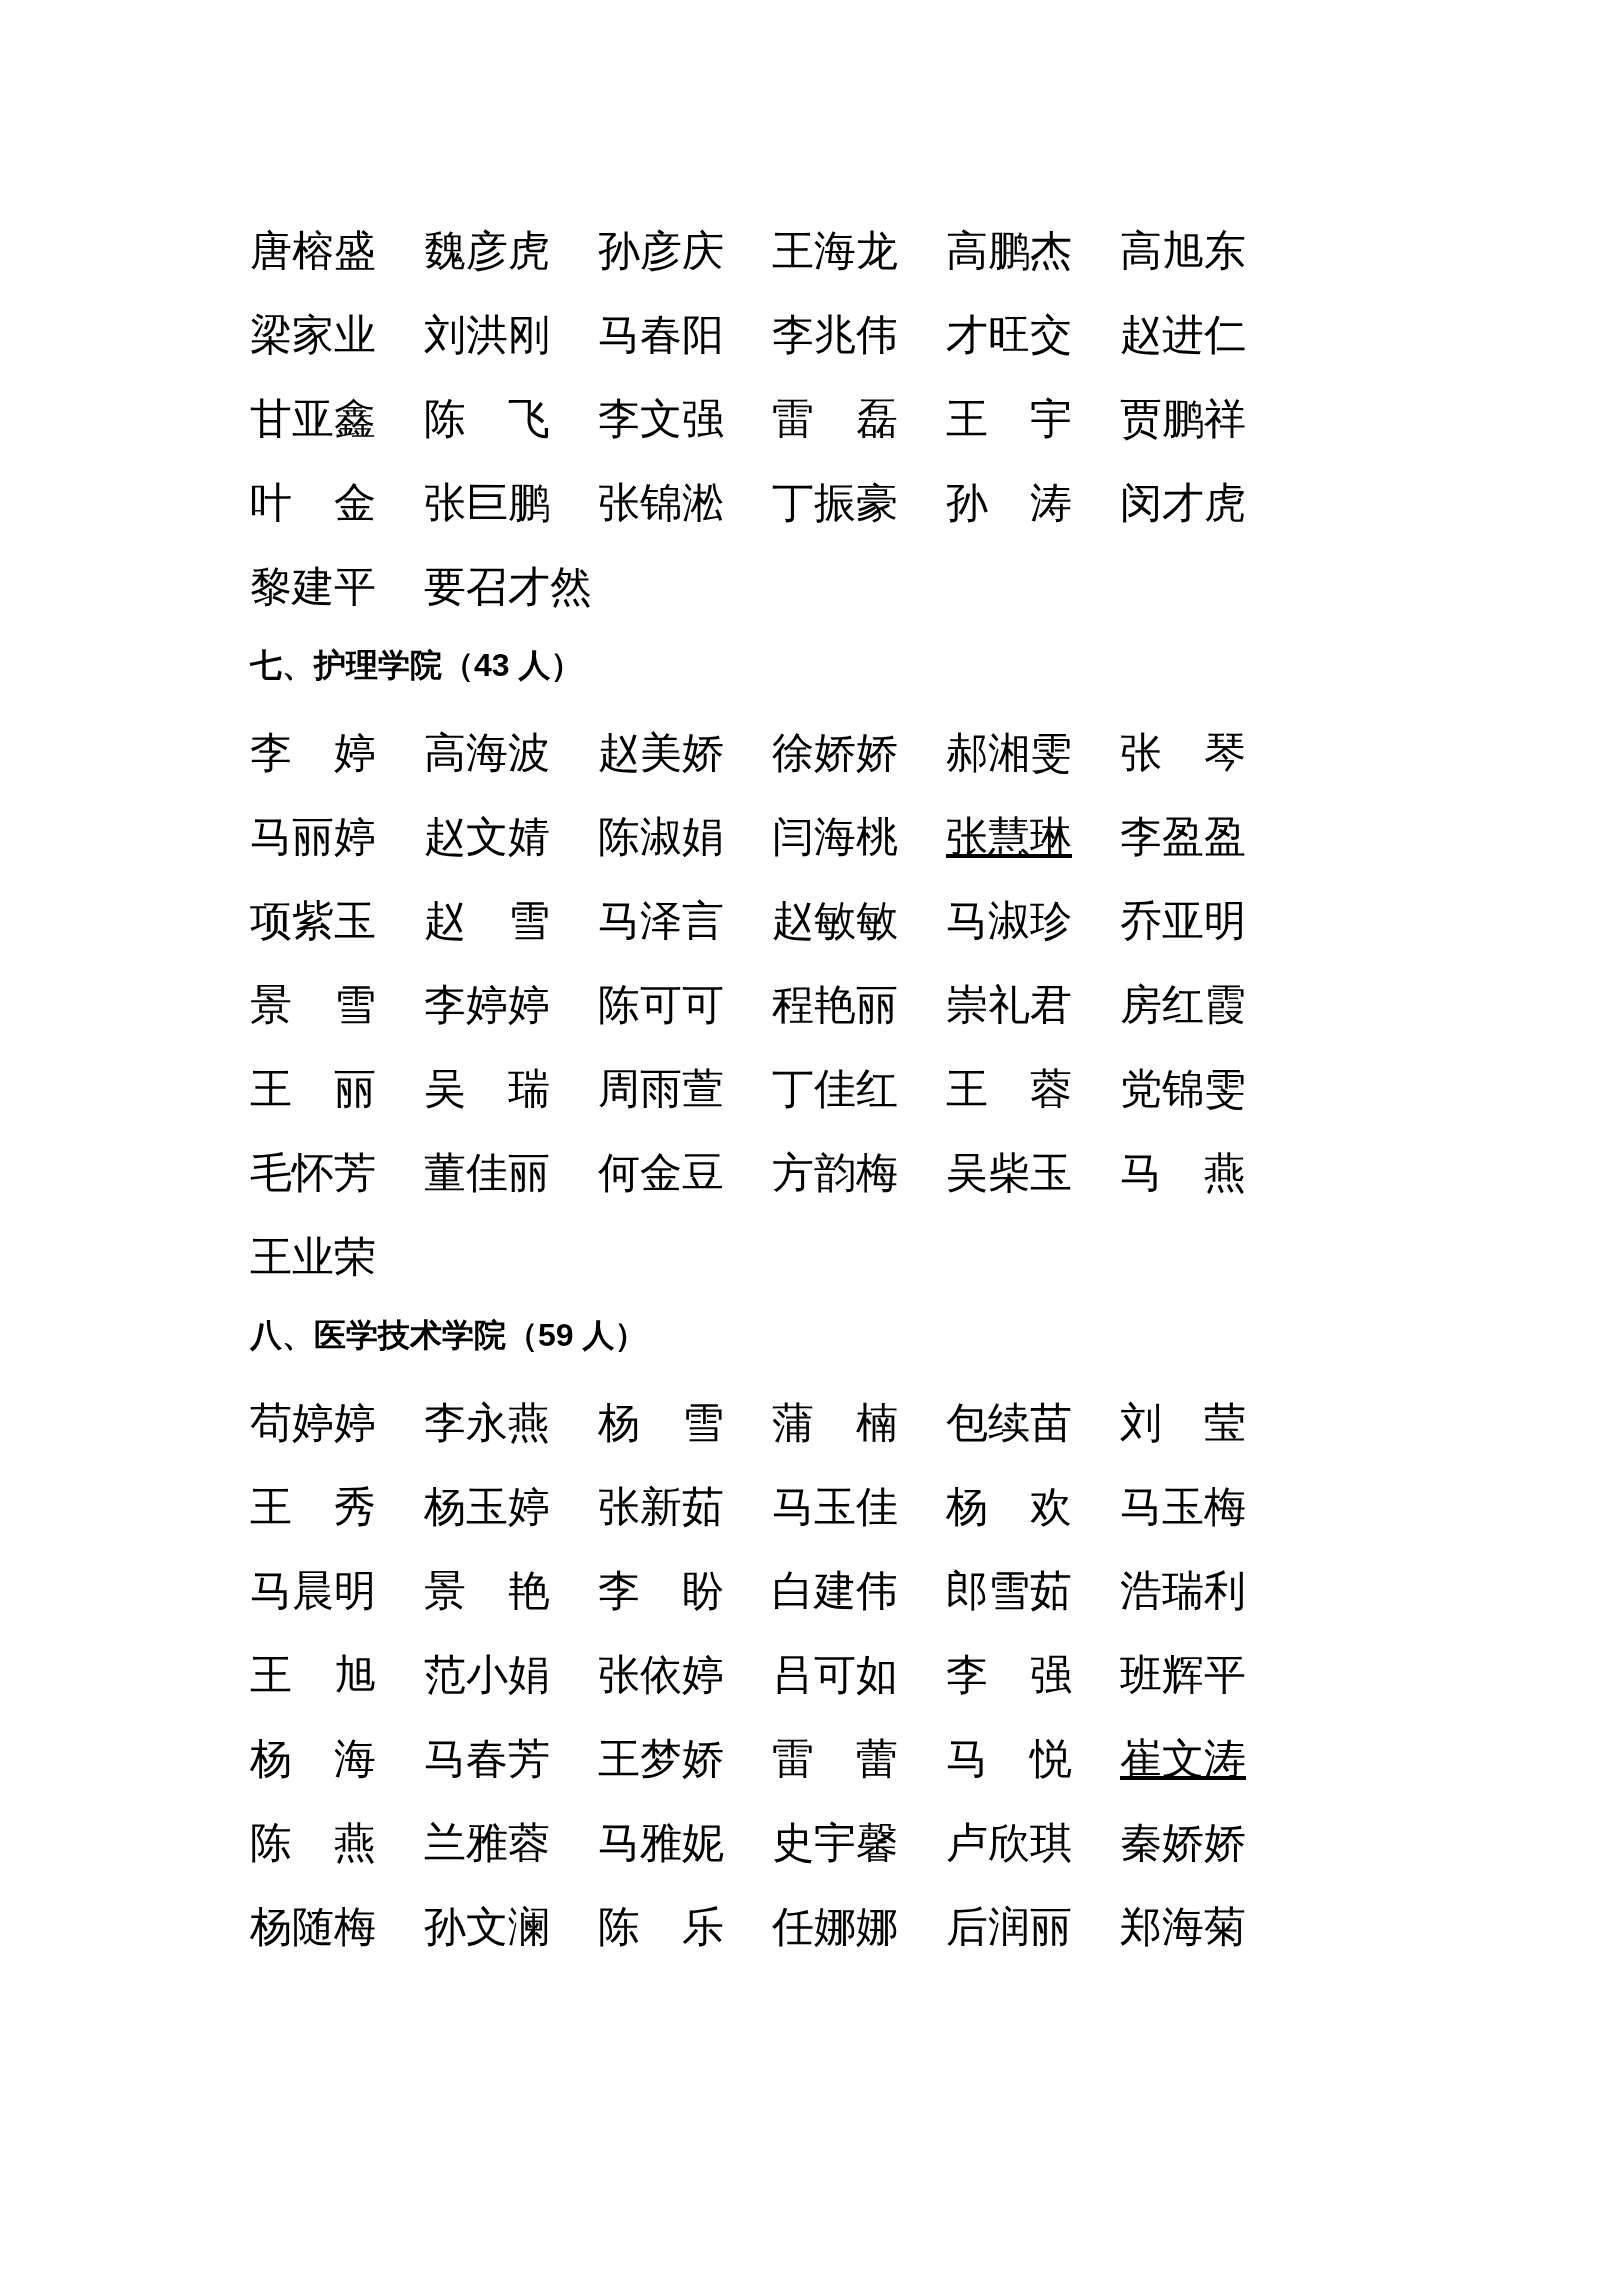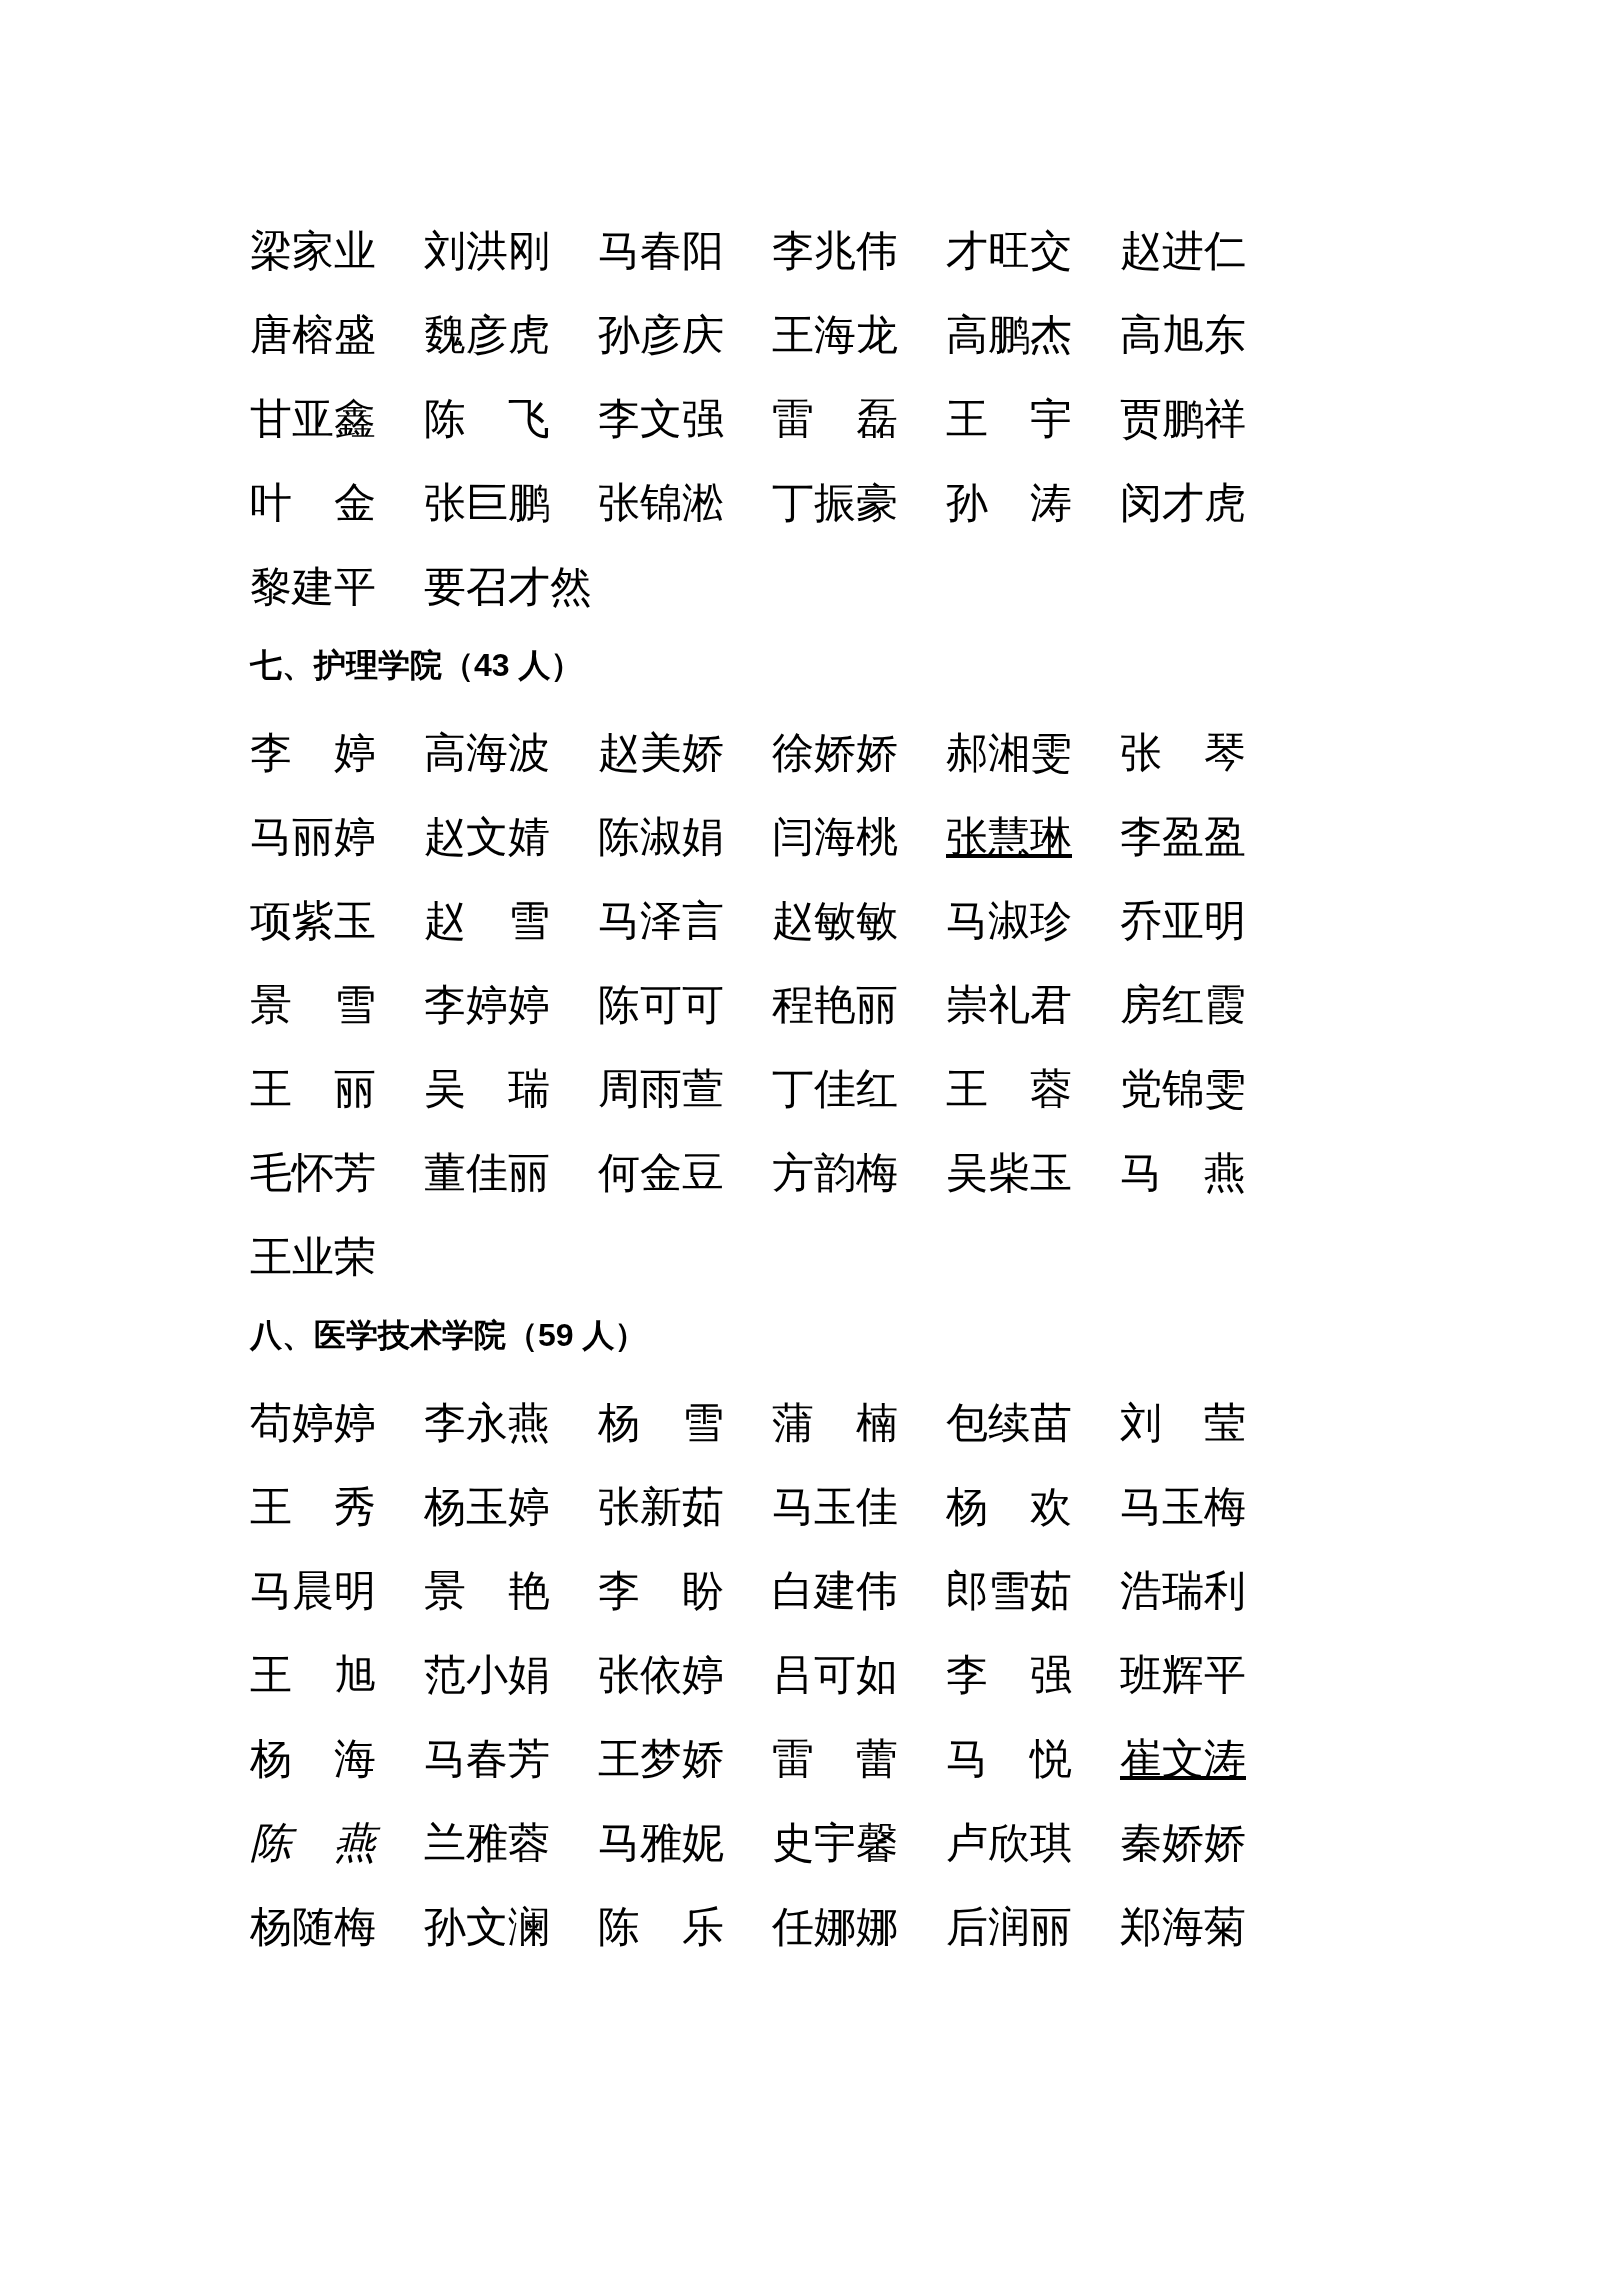--- a/index.html
+++ b/index.html
@@ -47,36 +47,36 @@
     color: #000000;
     white-space: nowrap;
   }
 </style>
 </head>
 <body>
 
 <div class="page" style="background: rgb(255, 255, 255); color: rgb(0, 0, 0);">
   <div class="roster">
       <div class="name-row">
+        <span class="name" style="width: 3em;">唐榕盛</span>
+        <span class="name" style="width: 3em;">魏彦虎</span>
+        <span class="name" style="width: 3em;">孙彦庆</span>
+        <span class="name" style="width: 3em;">王海龙</span>
+        <span class="name" style="width: 3em;">高鹏杰</span>
+        <span class="name" style="width: 3em;">高旭东</span>
+      </div>
+      <div class="name-row">
         <span class="name" style="width: 3em;">梁家业</span>
         <span class="name" style="width: 3em;">刘洪刚</span>
         <span class="name" style="width: 3em;">马春阳</span>
         <span class="name" style="width: 3em;">李兆伟</span>
         <span class="name" style="width: 3em;">才旺交</span>
         <span class="name" style="width: 3em;">赵进仁</span>
       </div>
       <div class="name-row">
-        <span class="name" style="width: 3em;">唐榕盛</span>
-        <span class="name" style="width: 3em;">魏彦虎</span>
-        <span class="name" style="width: 3em;">孙彦庆</span>
-        <span class="name" style="width: 3em;">王海龙</span>
-        <span class="name" style="width: 3em;">高鹏杰</span>
-        <span class="name" style="width: 3em;">高旭东</span>
-      </div>
-      <div class="name-row">
         <span class="name" style="width: 3em;">甘亚鑫</span>
         <span class="name" style="width: 3em;">陈飞</span>
         <span class="name" style="width: 3em;">李文强</span>
         <span class="name" style="width: 3em;">雷磊</span>
         <span class="name" style="width: 3em;">王宇</span>
         <span class="name" style="width: 3em;">贾鹏祥</span>
       </div>
       <div class="name-row">
         <span class="name" style="width: 3em;">叶金</span>
         <span class="name" style="width: 3em;">张巨鹏</span>
@@ -176,21 +176,21 @@
       </div>
       <div class="name-row">
         <span class="name" style="width: 3em;">杨海</span>
         <span class="name" style="width: 3em;">马春芳</span>
         <span class="name" style="width: 3em;">王梦娇</span>
         <span class="name" style="width: 3em;">雷蕾</span>
         <span class="name" style="width: 3em;">马悦</span>
         <span class="name" style="width: 3em; text-decoration: underline;">崔文涛</span>
       </div>
       <div class="name-row">
-        <span class="name" style="width: 3em; font-style: italic;">陈燕</span>
+        <span class="name" style="width: 3em;">陈燕</span>
         <span class="name" style="width: 3em;">兰雅蓉</span>
         <span class="name" style="width: 3em;">马雅妮</span>
         <span class="name" style="width: 3em;">史宇馨</span>
         <span class="name" style="width: 3em;">卢欣琪</span>
         <span class="name" style="width: 3em;">秦娇娇</span>
       </div>
       <div class="name-row">
         <span class="name" style="width: 3em;">杨随梅</span>
         <span class="name" style="width: 3em;">孙文澜</span>
         <span class="name" style="width: 3em;">陈乐</span>

